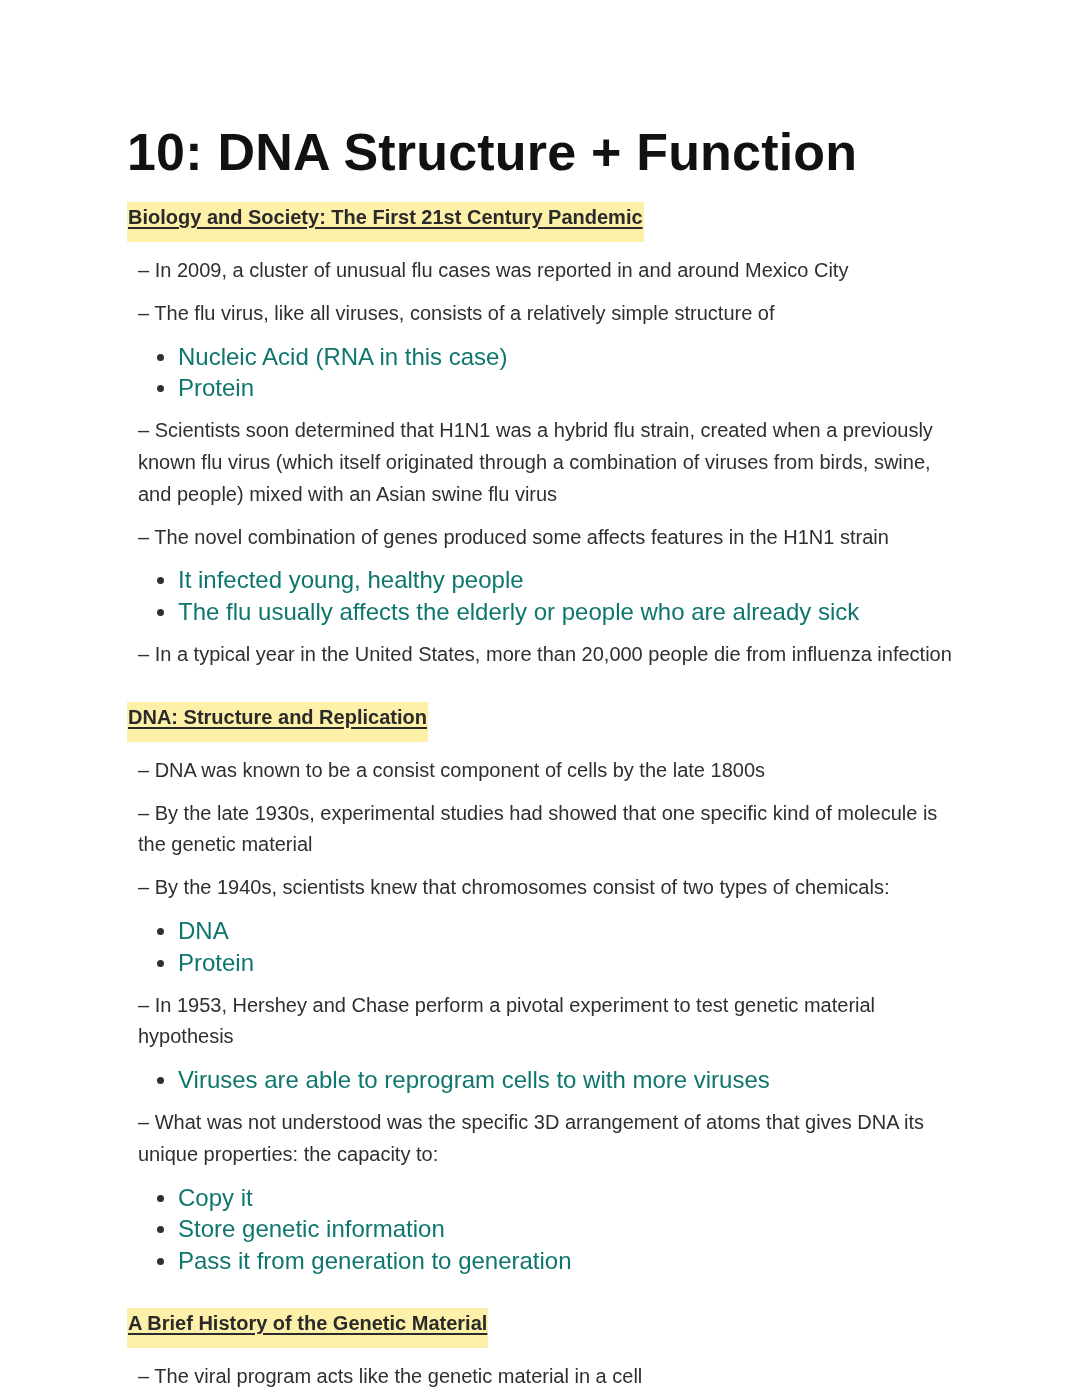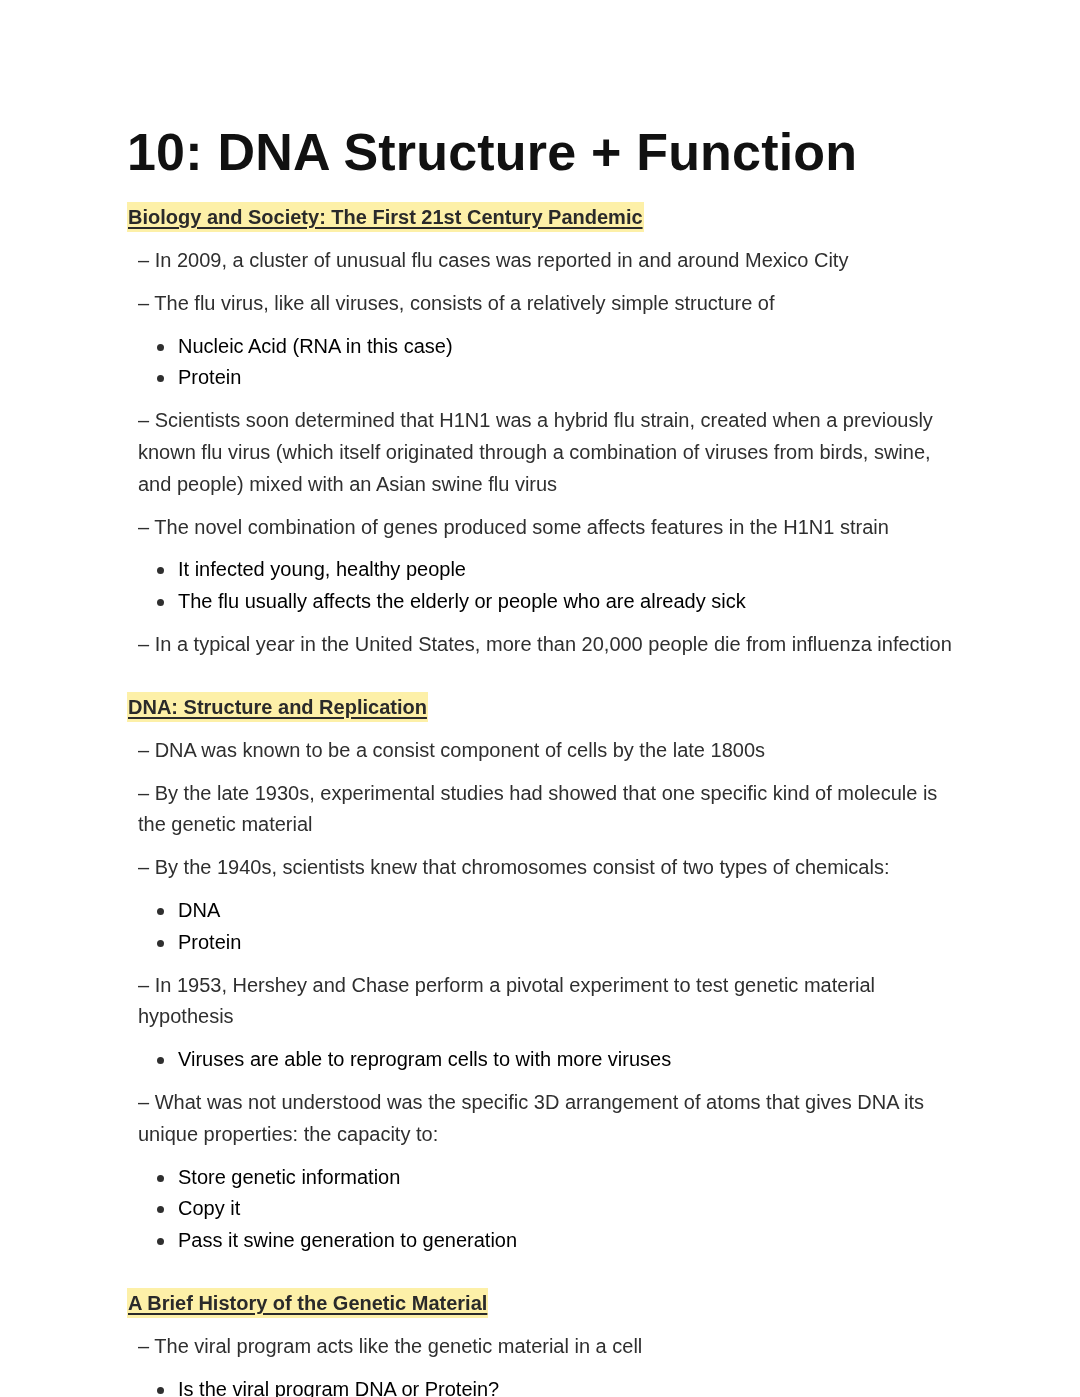--- a/index.html
+++ b/index.html
@@ -31,21 +31,21 @@
       letter-spacing: 0.2px;
     }
     .section {
       margin: 0 0 31px 0;
     }
     .heading {
       display: inline-block;
       font-weight: bold;
       font-size: 20px;
       line-height: 30px;
-      height: 30px;
+      height: 40px;
       color: #2a2a2a;
       background: #fdf0a8;
       text-decoration: underline;
       text-underline-offset: 3px;
       text-decoration-thickness: 2px;
       padding: 0 1px;
       margin: 0 0 2px 0;
     }
     .line {
       font-size: 20px;
@@ -53,24 +53,24 @@
       margin: 11px;
       color: #2f2f2f;
     }
     .bullets {
       list-style: none;
       margin: 0;
       padding: 0 0 0 28px;
     }
     .bullets li {
       position: relative;
-      font-size: 20px;
+      font-size: 24px;
       line-height: 31.8px;
       padding-left: 23px;
-      color: #000000;
+      color: #0f766e;
     }
     .bullets li::before {
       content: "";
       position: absolute;
       left: 2px;
       top: 13px;
       width: 7px;
       height: 7px;
       border-radius: 50%;
       background: #2f2f2f;
@@ -107,23 +107,23 @@
     <ul class="bullets">
       <li>DNA</li>
       <li>Protein</li>
     </ul>
     <p class="line">– In 1953, Hershey and Chase perform a pivotal experiment to test genetic material hypothesis</p>
     <ul class="bullets">
       <li>Viruses are able to reprogram cells to with more viruses</li>
     </ul>
     <p class="line">– What was not understood was the specific 3D arrangement of atoms that gives DNA its unique properties: the capacity to:</p>
     <ul class="bullets">
+      <li>Copy it</li>
       <li>Store genetic information</li>
-      <li>Copy it</li>
-      <li>Pass it swine generation to generation</li>
+      <li>Pass it from generation to generation</li>
     </ul>
   </div>
 
   <div class="section">
     <div class="heading">A Brief History of the Genetic Material</div>
     <p class="line">– The viral program acts like the genetic material in a cell</p>
     <ul class="bullets">
       <li>Is the viral program DNA or Protein?</li>
     </ul>
   </div>

